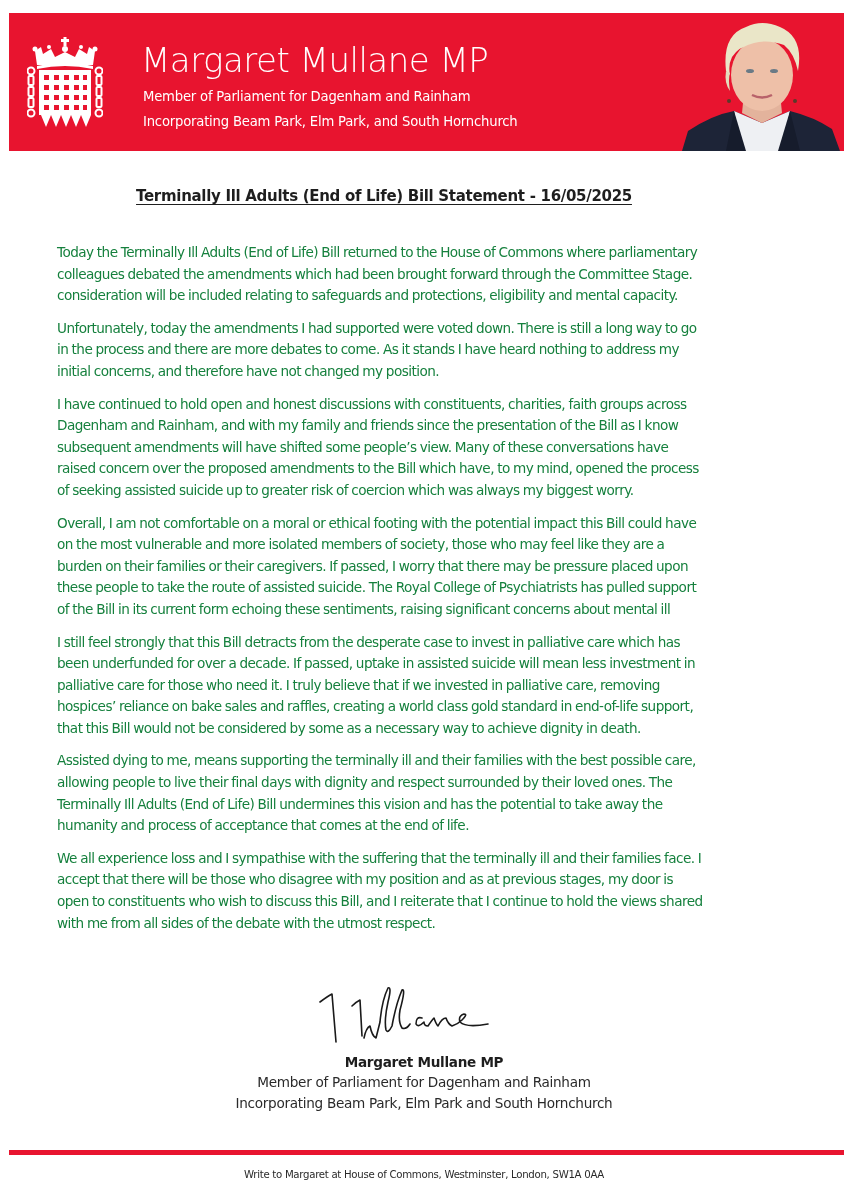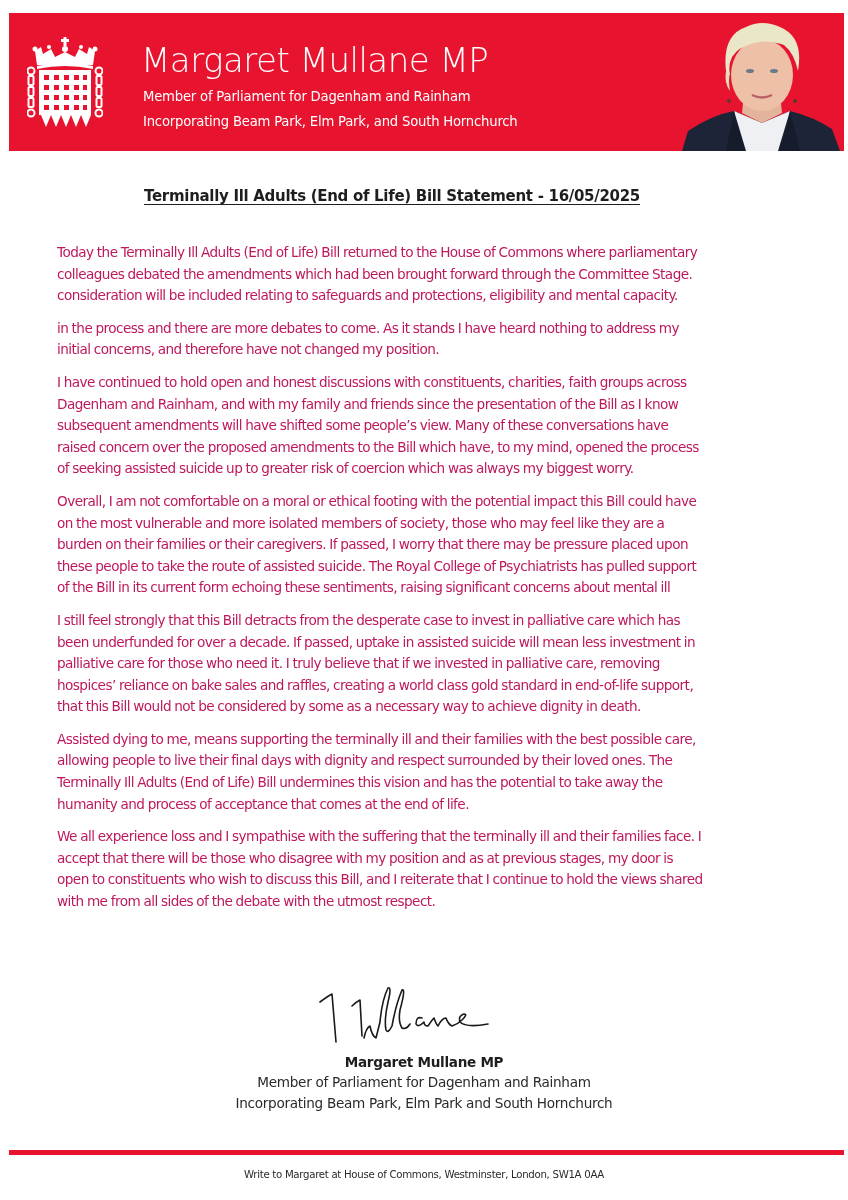--- a/index.html
+++ b/index.html
@@ -23,31 +23,31 @@
   }
   .sub1 { top: 89px; }
   .sub2 { top: 114px; text-align: center; }
 
   .portrait {
     position: absolute; left: 682px; top: 13px; width: 162px; height: 138px;
     overflow: hidden; background: #e8142f;
   }
 
   .title {
-    position: absolute; left: 8px; top: 187px; width: 768px; text-align: center;
+    position: absolute; left: 0; top: 187px; width: 768px; text-align: center;
     font-family: "DejaVu Sans", sans-serif; font-weight: bold; font-size: 15px;
     text-decoration: underline; text-underline-offset: 3px; letter-spacing: -0.3px;
     color: #1e1e1e; white-space: nowrap;
   }
 
   .body { position: absolute; left: 57px; top: 242px; width: 760px; }
   .para {
     font-family: "DejaVu Sans", sans-serif; font-size: 13.6px;
     line-height: 21.6px; letter-spacing: -0.55px; word-spacing: -0.5px;
-    color: #be185d; margin-bottom: 11px; white-space: nowrap;
+    color: #15803d; margin-bottom: 11px; white-space: nowrap;
   }
   .para .ln { display: block; }
 
   .signature { position: absolute; left: 318px; top: 980px; width: 190px; height: 70px; }
   .sig-block { position: absolute; left: 0; top: 1052px; width: 848px; text-align: center; }
   .sig-name {
     font-family: "DejaVu Sans", sans-serif; font-weight: bold; font-size: 13.6px;
     letter-spacing: -0.3px; color: #1e1e1e; line-height: 20px;
   }
   .sig-line {
@@ -153,20 +153,21 @@
 
 <div class="title">Terminally Ill Adults (End of Life) Bill Statement - 16/05/2025</div>
 
 <div class="body">
   <p class="para">
     <span class="ln">Today the Terminally Ill Adults (End of Life) Bill returned to the House of Commons where parliamentary</span>
     <span class="ln">colleagues debated the amendments which had been brought forward through the Committee Stage.</span>
     <span class="ln">consideration will be included relating to safeguards and protections, eligibility and mental capacity.</span>
   </p>
   <p class="para">
+    <span class="ln">Unfortunately, today the amendments I had supported were voted down. There is still a long way to go</span>
     <span class="ln">in the process and there are more debates to come. As it stands I have heard nothing to address my</span>
     <span class="ln">initial concerns, and therefore have not changed my position.</span>
   </p>
   <p class="para">
     <span class="ln">I have continued to hold open and honest discussions with constituents, charities, faith groups across</span>
     <span class="ln">Dagenham and Rainham, and with my family and friends since the presentation of the Bill as I know</span>
     <span class="ln">subsequent amendments will have shifted some people’s view. Many of these conversations have</span>
     <span class="ln">raised concern over the proposed amendments to the Bill which have, to my mind, opened the process</span>
     <span class="ln">of seeking assisted suicide up to greater risk of coercion which was always my biggest worry.</span>
   </p>

